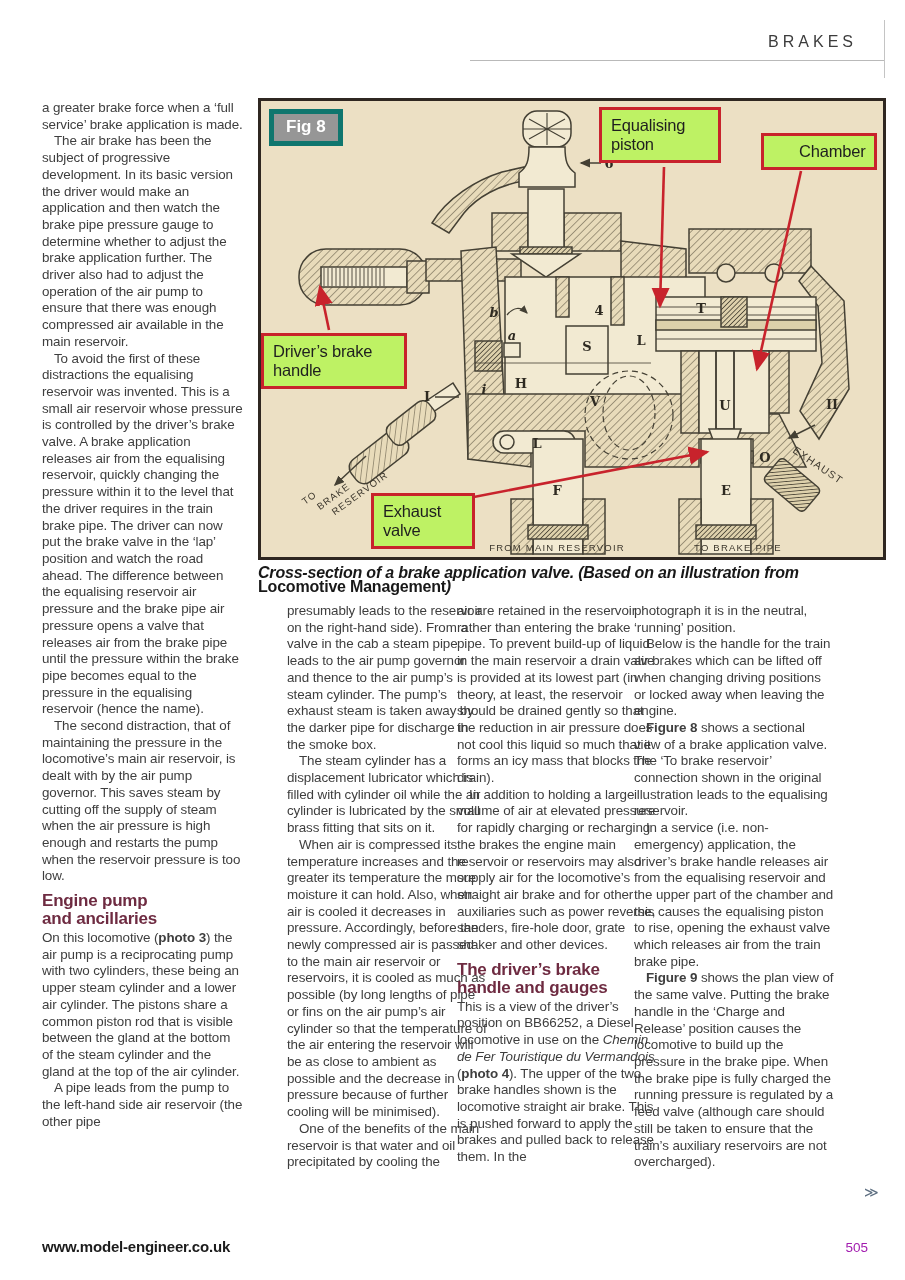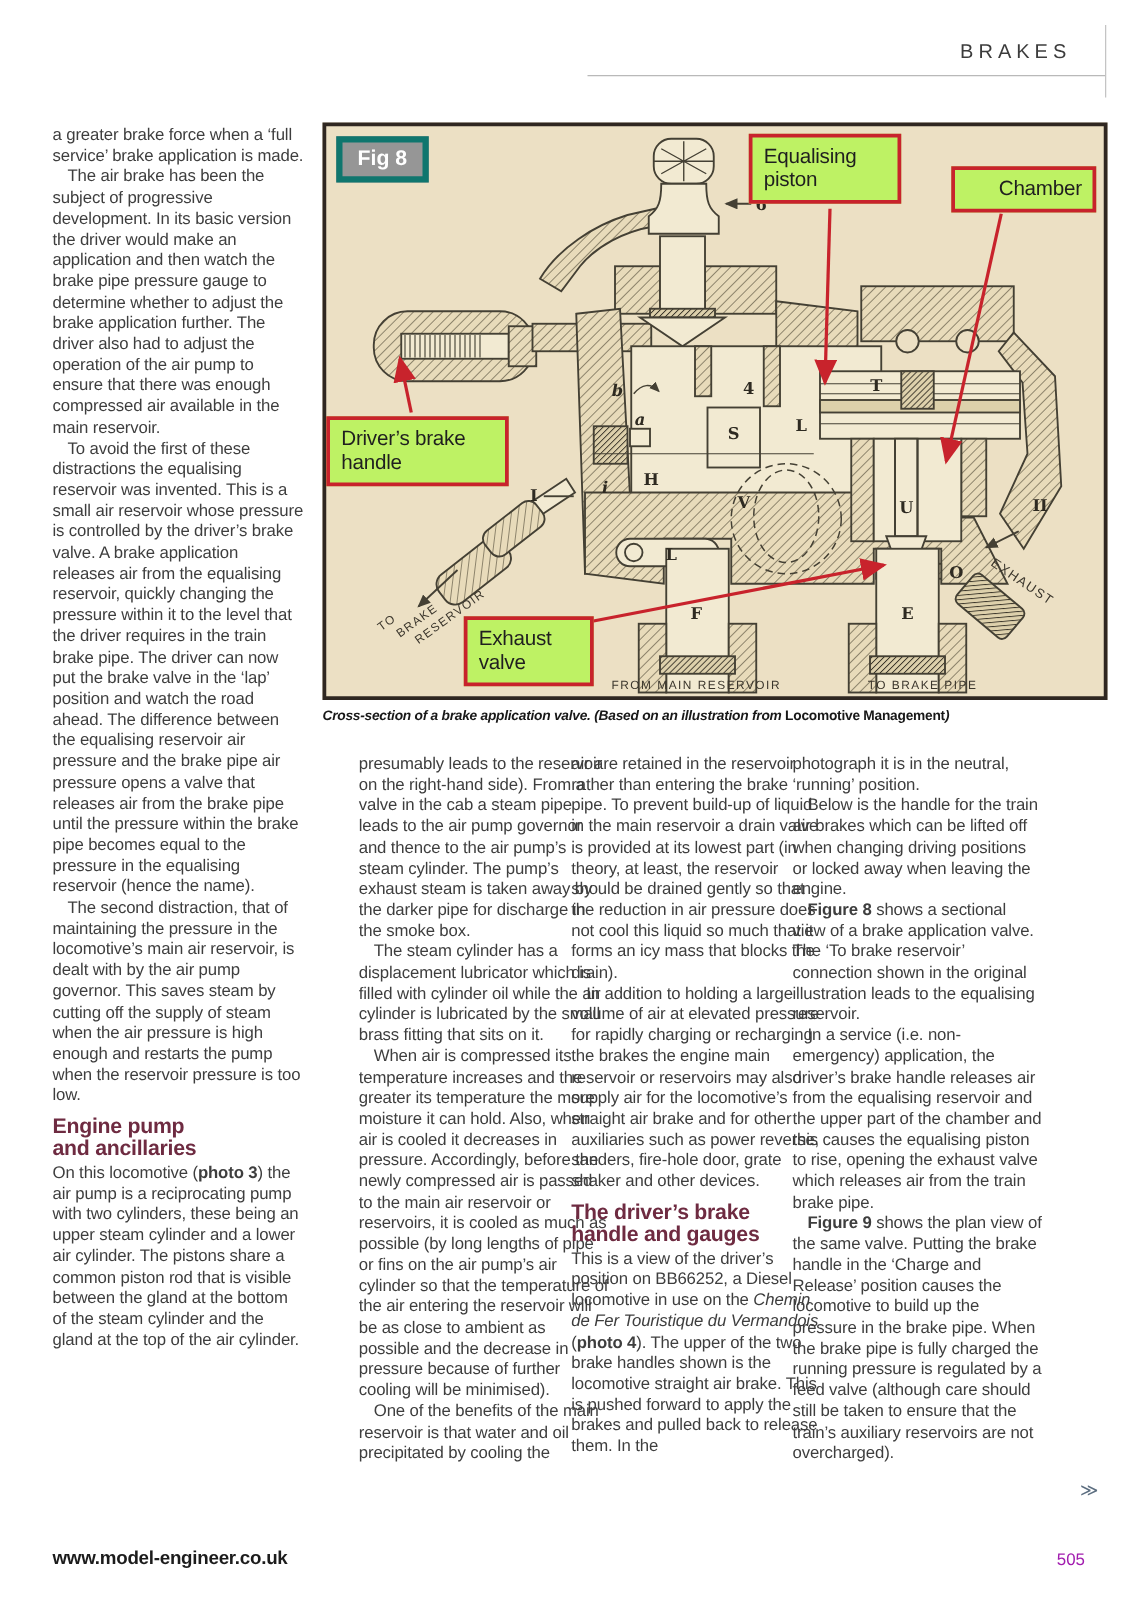--- a/index.html
+++ b/index.html
@@ -35,21 +35,21 @@
   }
   .callout{
     position:absolute;background:#bef264;border:3px solid #c8232c;color:#1f1f1f;
     font-size:16.5px;line-height:19px;padding:6px 9px;letter-spacing:-0.2px;
   }
   #co-equalising{left:338px;top:6px;width:98px;}
   #co-chamber{left:500px;top:32px;padding-left:35px;}
   #co-driver{left:0px;top:232px;width:122px;}
   #co-exhaust{left:110px;top:392px;width:80px;}
   
-  #caption{position:absolute;left:258px;top:566px;width:630px;font-size:11px;
+  #caption{position:absolute;left:258px;top:566px;width:630px;font-size:16px;
     line-height:14px;color:#181818;font-weight:bold;font-style:italic;letter-spacing:-0.2px;}
   #caption .up{font-style:normal;}
   
   #site{position:absolute;left:42px;top:1238px;font-size:15px;font-weight:bold;color:#1c1c1c;letter-spacing:-0.2px;}
   #pageno{position:absolute;right:37px;top:1240px;font-size:13.5px;color:#a21caf;}
   #endmark{position:absolute;left:864px;top:1184px;font-size:14px;color:#5c6e80;}
 </style>
 </head>
 <body>
 
@@ -57,20 +57,21 @@
 <div class="hdr-vrule"></div>
 <div class="hdr-label">BRAKES</div>
 
 <div class="col" id="col1">
     <p><span>a greater brake force when a ‘full service’ brake application is made.</span></p>
     <p class="ind"><span>The air brake has been the subject of progressive development. In its basic version the driver would make an application and then watch the brake pipe pressure gauge to determine whether to adjust the brake application further. The driver also had to adjust the operation of the air pump to ensure that there was enough compressed air available in the main reservoir.</span></p>
     <p class="ind"><span>To avoid the first of these distractions the equalising reservoir was invented. This is a small air reservoir whose pressure is controlled by the driver’s brake valve. A brake application releases air from the equalising reservoir, quickly changing the pressure within it to the level that the driver requires in the train brake pipe. The driver can now put the brake valve in the ‘lap’ position and watch the road ahead. The difference between the equalising reservoir air pressure and the brake pipe air pressure opens a valve that releases air from the brake pipe until the pressure within the brake pipe becomes equal to the pressure in the equalising reservoir (hence the name).</span></p>
     <p class="ind"><span>The second distraction, that of maintaining the pressure in the locomotive’s main air reservoir, is dealt with by the air pump governor. This saves steam by cutting off the supply of steam when the air pressure is high enough and restarts the pump when the reservoir pressure is too low.</span></p>
     <h3>Engine pump<br>and ancillaries</h3>
     <p><span>On this locomotive (</span><span class="b">photo 3</span><span>) the air pump is a reciprocating pump with two cylinders, these being an upper steam cylinder and a lower air cylinder. The pistons share a common piston rod that is visible between the gland at the bottom of the steam cylinder and the gland at the top of the air cylinder.</span></p>
+    <p class="ind"><span>A pipe leads from the pump to the left-hand side air reservoir (the other pipe</span></p>
   </div>
 <div class="col" id="col2">
     <p><span>presumably leads to the reservoir on the right-hand side). From a valve in the cab a steam pipe leads to the air pump governor and thence to the air pump’s steam cylinder. The pump’s exhaust steam is taken away by the darker pipe for discharge in the smoke box.</span></p>
     <p class="ind"><span>The steam cylinder has a displacement lubricator which is filled with cylinder oil while the air cylinder is lubricated by the small brass fitting that sits on it.</span></p>
     <p class="ind"><span>When air is compressed its temperature increases and the greater its temperature the more moisture it can hold. Also, when air is cooled it decreases in pressure. Accordingly, before the newly compressed air is passed to the main air reservoir or reservoirs, it is cooled as much as possible (by long lengths of pipe or fins on the air pump’s air cylinder so that the temperature of the air entering the reservoir will be as close to ambient as possible and the decrease in pressure because of further cooling will be minimised).</span></p>
     <p class="ind"><span>One of the benefits of the main reservoir is that water and oil precipitated by cooling the</span></p>
   </div>
 <div class="col" id="col3">
     <p><span>air are retained in the reservoir rather than entering the brake pipe. To prevent build-up of liquid in the main reservoir a drain valve is provided at its lowest part (in theory, at least, the reservoir should be drained gently so that the reduction in air pressure does not cool this liquid so much that it forms an icy mass that blocks the drain).</span></p>
     <p class="ind"><span>In addition to holding a large volume of air at elevated pressure for rapidly charging or recharging the brakes the engine main reservoir or reservoirs may also supply air for the locomotive’s straight air brake and for other auxiliaries such as power reverse, sanders, fire-hole door, grate shaker and other devices.</span></p>

